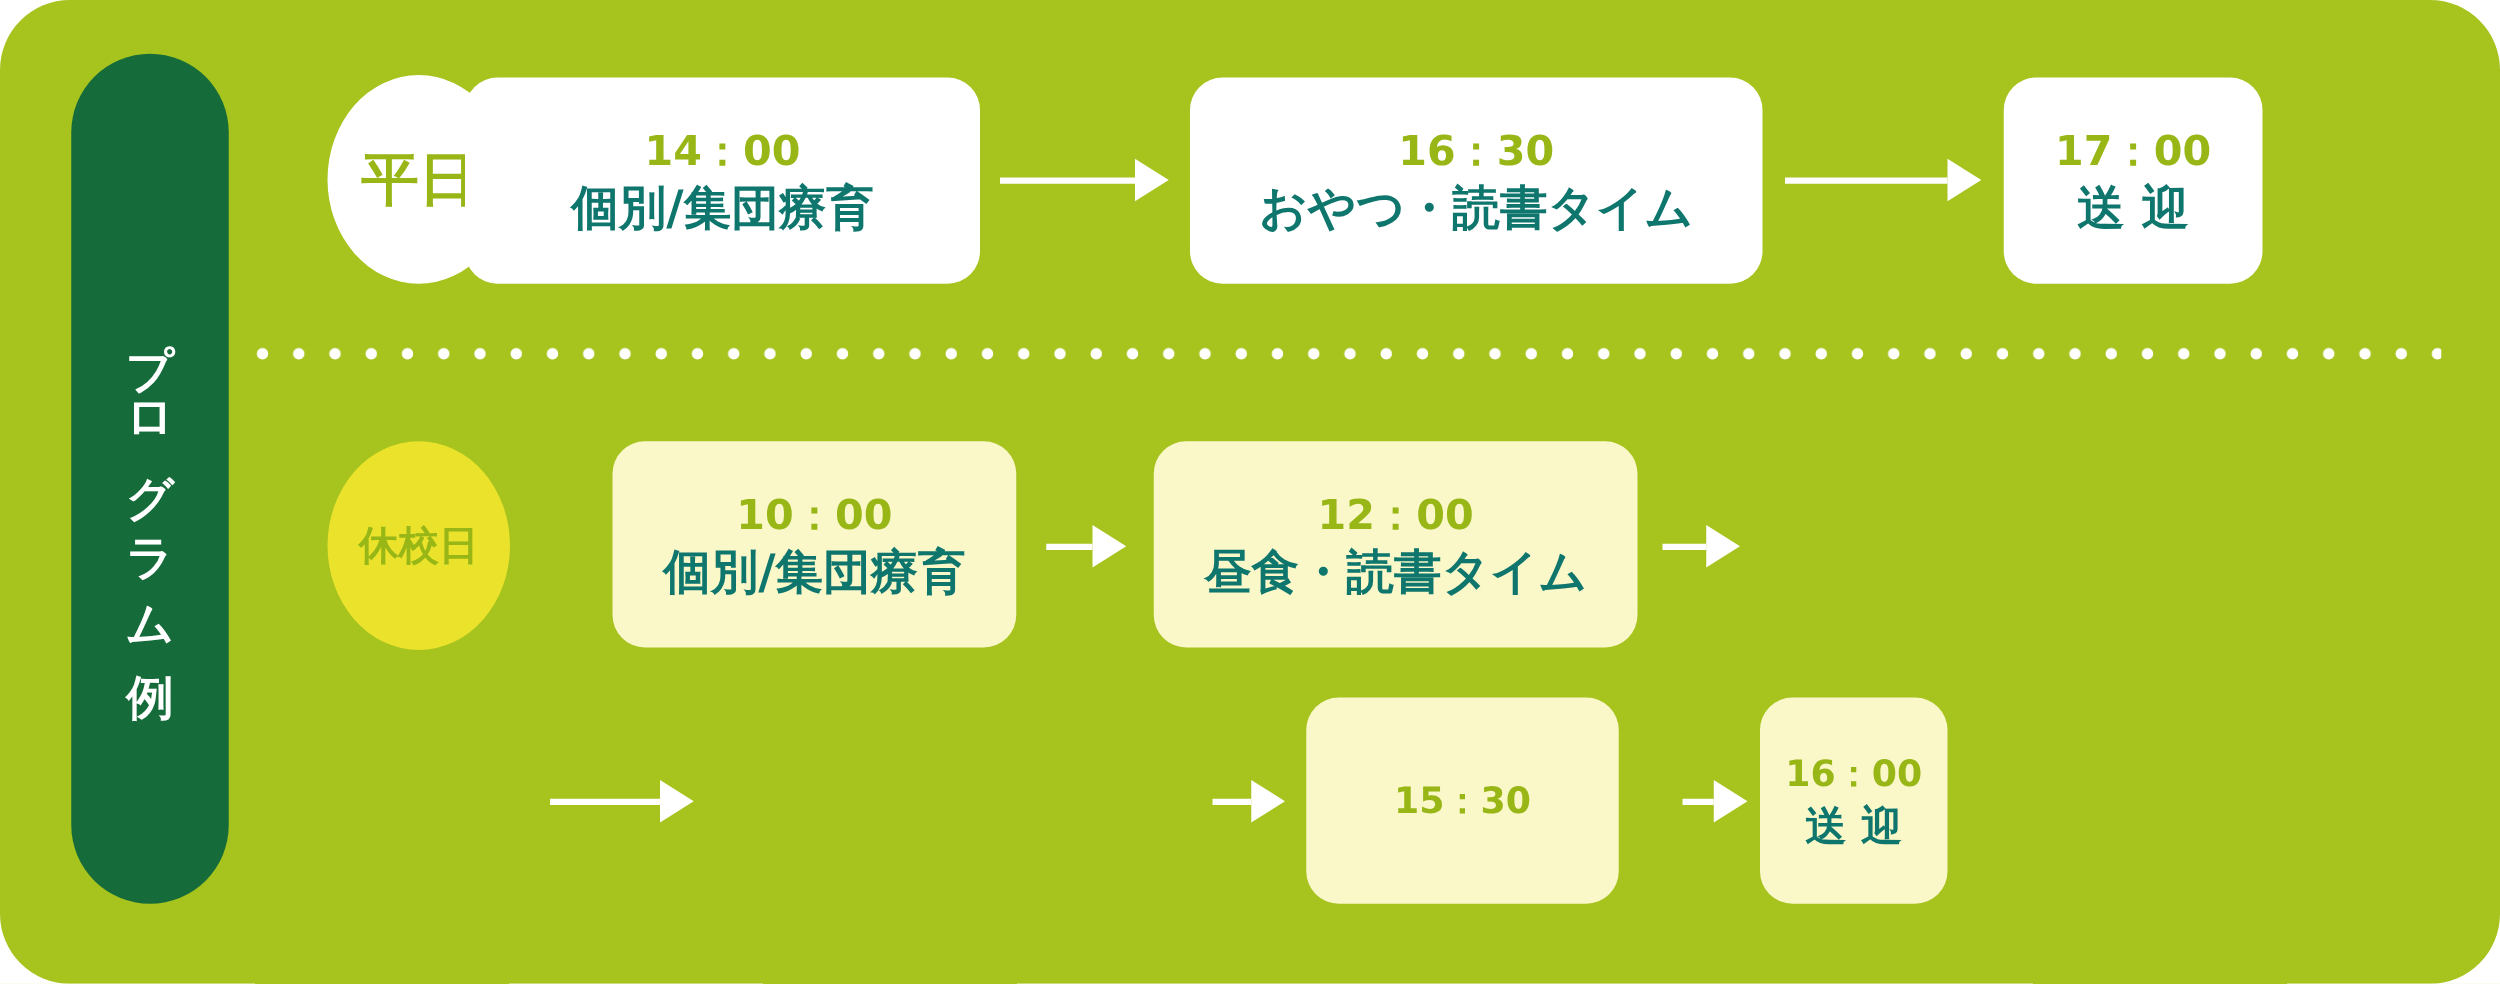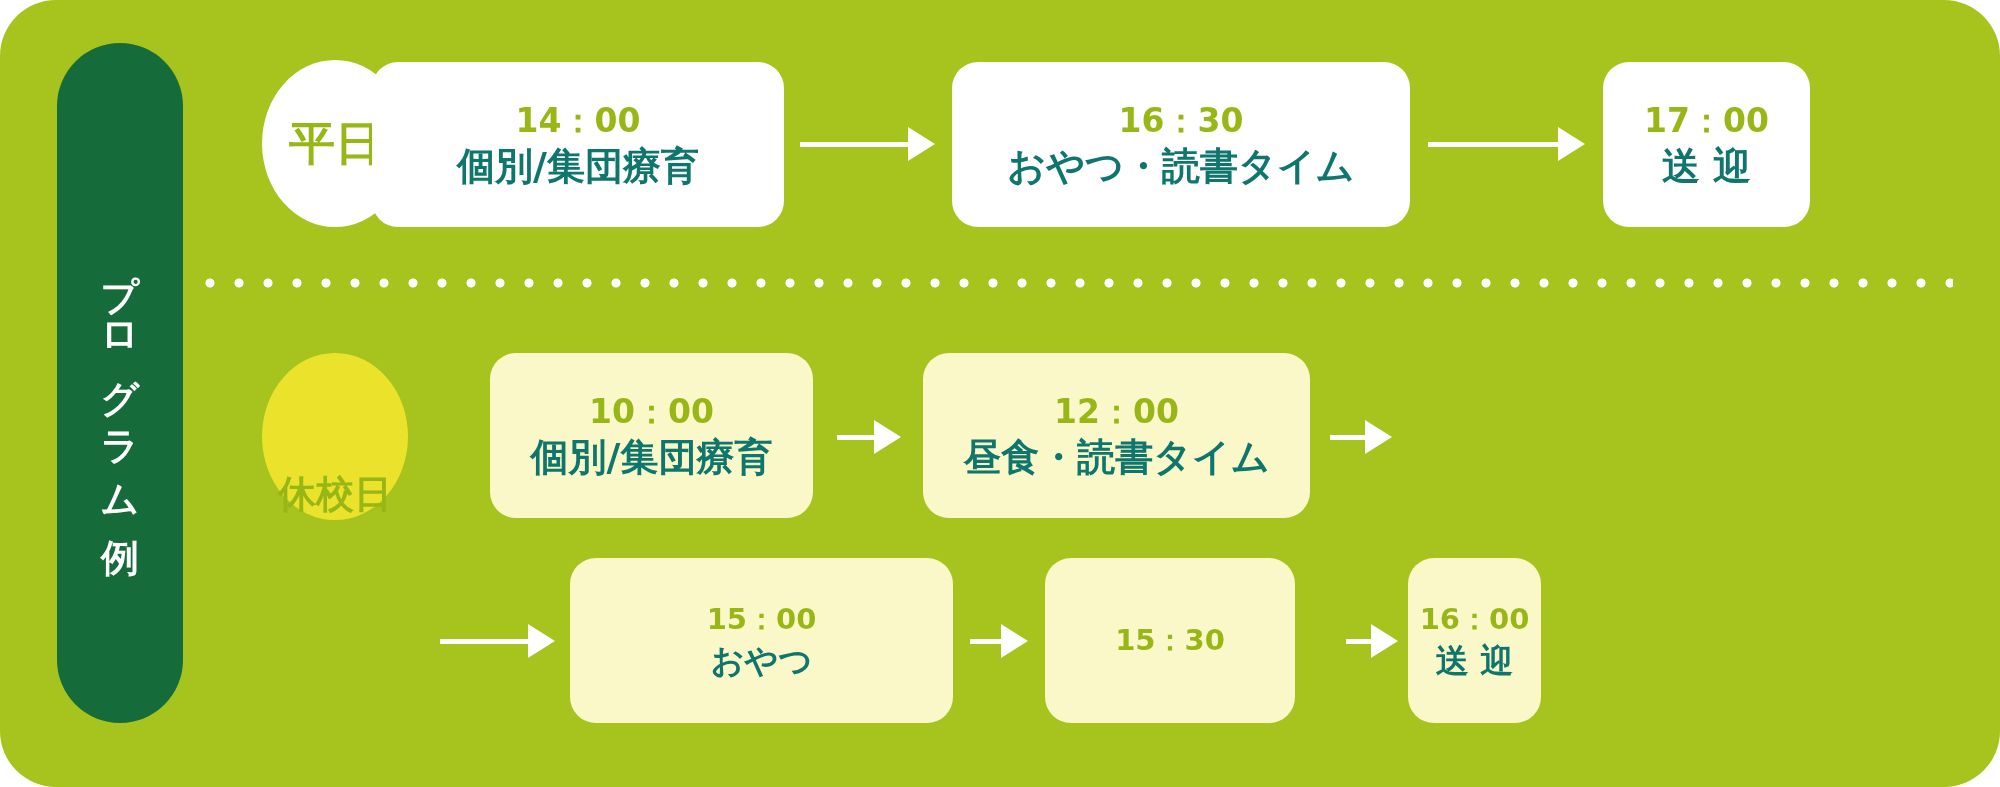--- a/index.html
+++ b/index.html
@@ -21,21 +21,21 @@
     writing-mode:vertical-rl;text-orientation:upright;
     color:#ffffff;font-size:38px;letter-spacing:10px;line-height:1;
   }
   
   .badge{
     position:absolute;width:146px;height:167px;border-radius:50%;
     display:flex;align-items:center;justify-content:center;
     color:#98b717;
   }
   .badge.white{background:#ffffff;font-size:46px;}
-  .badge.yellow{background:#ebe32b;font-size:38px;align-items:flex-end;}
+  .badge.yellow{background:#ebe32b;font-size:32px;}
   
   .card{
     position:absolute;height:165px;border-radius:26px;
     display:flex;flex-direction:column;align-items:center;justify-content:center;
     gap:10px;text-align:center;
   }
   .card.white{background:#ffffff;}
   .card.cream{background:#faf7c9;}
   .card .time{color:#98b717;font-size:33px;line-height:1;white-space:nowrap;}
   .card .label{color:#0f766e;font-size:38px;line-height:1;white-space:nowrap;}
@@ -113,32 +113,28 @@
   </div>
   <div class="arrow" style="left:1330px;top:420px;width:62px;">
       <i class="shaft"></i>
       <i class="head"></i>
     </div>
 
   <div class="arrow" style="left:440px;top:624px;width:115px;">
       <i class="shaft"></i>
       <i class="head"></i>
     </div>
-  <div class="card cream small" style="left:570px;top:558px;width:383px;">
-    <div class="time">15：00</div>
-    <div class="label">おやつ</div>
-  </div>
   <div class="arrow" style="left:970px;top:624px;width:58px;">
       <i class="shaft"></i>
       <i class="head"></i>
     </div>
   <div class="card cream small" style="left:1045px;top:558px;width:250px;">
     <div class="time">15：30</div>
   </div>
   <div class="arrow" style="left:1346px;top:624px;width:52px;">
       <i class="shaft"></i>
       <i class="head"></i>
     </div>
-  <div class="card cream small" style="left:1408px;top:558px;width:133px;">
+  <div class="card cream small" style="left:1408px;top:558px;width:150px;">
     <div class="time">16：00</div>
     <div class="label">送 迎</div>
   </div>
 </div>
 
 </body></html>

